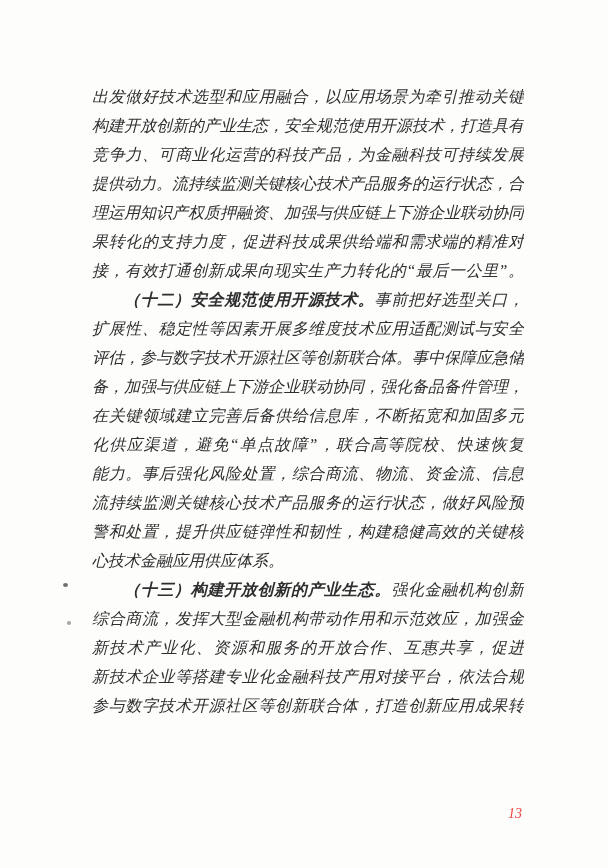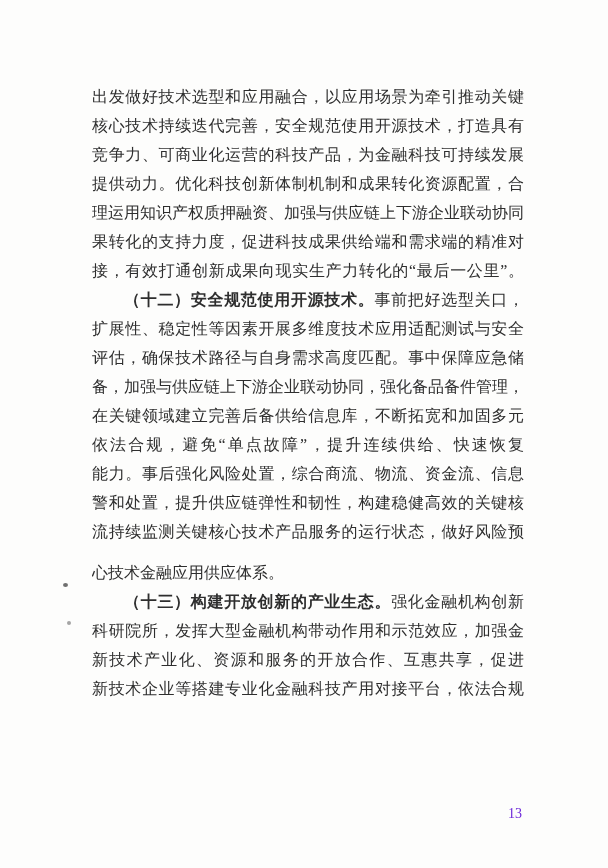--- a/index.html
+++ b/index.html
@@ -8,54 +8,54 @@
     background: #ffffff;
   }
   .page {
     position: relative;
     width: 608px;
     height: 868px;
     background: #fdfdfc;
     font-family: "Liberation Serif", "DejaVu Serif", serif;
     color: #2e2e2e;
     overflow: hidden;
+    font-style: italic;
   }
   .text-block {
     position: absolute;
     left: 92px;
     top: 82px;
     width: 432px;
   }
   .line {
     height: 29px;
     line-height: 29px;
     font-size: 16px;
     text-align: justify;
     text-align-last: justify;
     text-justify: inter-character;
     white-space: nowrap;
     overflow: hidden;
   }
   .line.short {
     text-align-last: left;
-    margin-top: 12px;
   }
   .line.indent {
     text-indent: 32px;
   }
   .heading {
     font-weight: bold;
   }
   .page-number {
     position: absolute;
     top: 805px;
     right: 86px;
     font-size: 14px;
     line-height: 17px;
-    color: #6d28d9;
+    color: #ef4444;
   }
   .speck {
     position: absolute;
     border-radius: 50%;
   }
   .speck-1 {
     left: 63px;
     top: 583px;
     width: 5px;
     height: 4px;
@@ -69,44 +69,45 @@
     background: #a5a5a5;
   }
 </style>
 </head>
 <body>
 
 <div class="page">
 
   <div class="text-block">
     <div class="line">出发做好技术选型和应用融合，以应用场景为牵引推动关键</div>
-    <div class="line">核心技术持续迭代完善，安全规范使用开源技术，打造具有</div>
+    <div class="line">构建开放创新的产业生态，安全规范使用开源技术，打造具有</div>
     <div class="line">竞争力、可商业化运营的科技产品，为金融科技可持续发展</div>
-    <div class="line">提供动力。优化科技创新体制机制和成果转化资源配置，合</div>
+    <div class="line">提供动力。流持续监测关键核心技术产品服务的运行状态，合</div>
     <div class="line">理运用知识产权质押融资、加强与供应链上下游企业联动协同</div>
     <div class="line">果转化的支持力度，促进科技成果供给端和需求端的精准对</div>
     <div class="line">接，有效打通创新成果向现实生产力转化的“最后一公里”。</div>
     <div class="line indent">
       <span class="heading">（十二）安全规范使用开源技术。</span><span>事前把好选型关口，</span>
     </div>
     <div class="line">扩展性、稳定性等因素开展多维度技术应用适配测试与安全</div>
-    <div class="line">评估，确保技术路径与自身需求高度匹配。事中保障应急储</div>
+    <div class="line">评估，参与数字技术开源社区等创新联合体。事中保障应急储</div>
     <div class="line">备，加强与供应链上下游企业联动协同，强化备品备件管理，</div>
     <div class="line">在关键领域建立完善后备供给信息库，不断拓宽和加固多元</div>
-    <div class="line">依法合规，避免“单点故障”，提升连续供给、快速恢复</div>
+    <div class="line">化供应渠道，避免“单点故障”，联合高等院校、快速恢复</div>
     <div class="line">能力。事后强化风险处置，综合商流、物流、资金流、信息</div>
+    <div class="line">流持续监测关键核心技术产品服务的运行状态，做好风险预</div>
     <div class="line">警和处置，提升供应链弹性和韧性，构建稳健高效的关键核</div>
-    <div class="line">流持续监测关键核心技术产品服务的运行状态，做好风险预</div>
     <div class="line short">心技术金融应用供应体系。</div>
     <div class="line indent">
       <span class="heading">（十三）构建开放创新的产业生态。</span><span>强化金融机构创新</span>
     </div>
-    <div class="line">科研院所，发挥大型金融机构带动作用和示范效应，加强金</div>
+    <div class="line">综合商流，发挥大型金融机构带动作用和示范效应，加强金</div>
     <div class="line">新技术产业化、资源和服务的开放合作、互惠共享，促进</div>
     <div class="line">新技术企业等搭建专业化金融科技产用对接平台，依法合规</div>
+    <div class="line">参与数字技术开源社区等创新联合体，打造创新应用成果转</div>
   </div>
 
   <div class="speck speck-1"></div>
   <div class="speck speck-2"></div>
 
   <div class="page-number">13</div>
 
 </div>
 
 </body></html>

